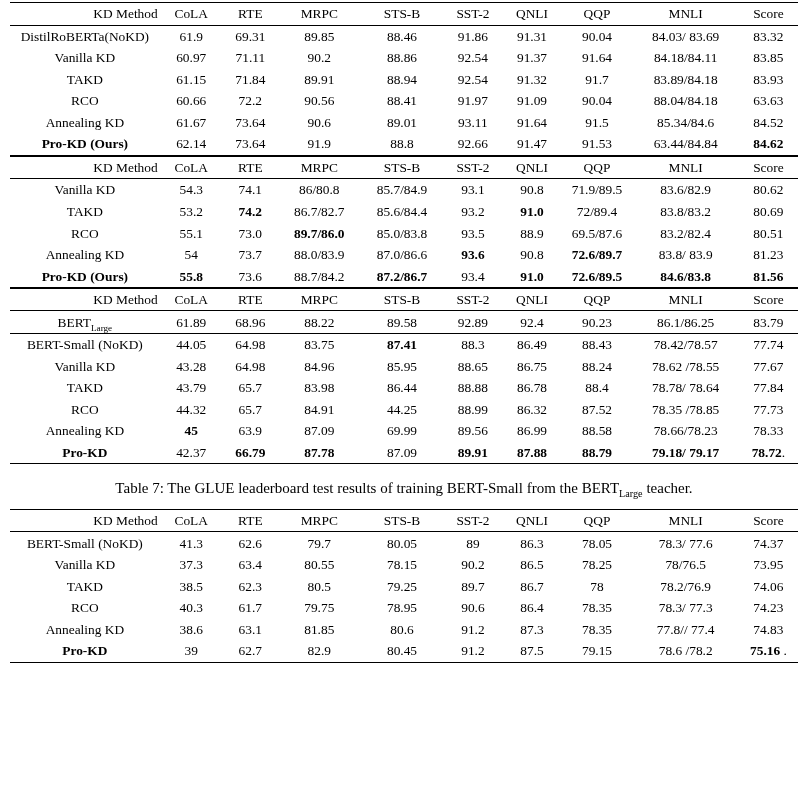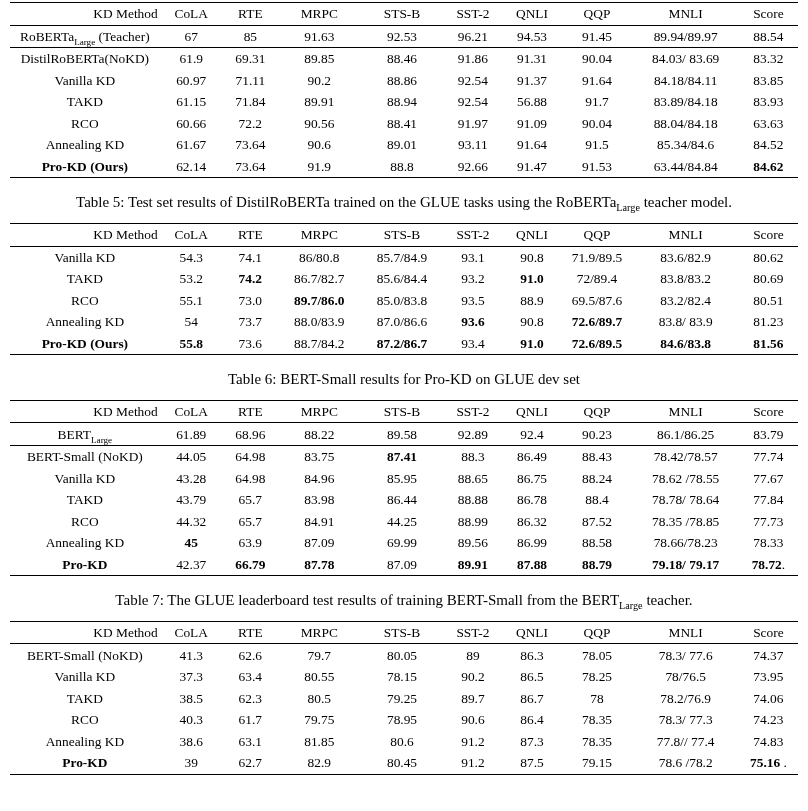--- a/index.html
+++ b/index.html
@@ -72,32 +72,20 @@
             <th>MRPC</th>
             <th>STS-B</th>
             <th>SST-2</th>
             <th>QNLI</th>
             <th>QQP</th>
             <th>MNLI</th>
             <th>Score</th>
           </tr>
         </thead>
       <tbody>
-          <tr class="rule-after">
-            <td>RoBERTa<sub>Large</sub> (Teacher)</td>
-            <td>67</td>
-            <td>85</td>
-            <td>91.63</td>
-            <td>92.53</td>
-            <td>96.21</td>
-            <td>94.53</td>
-            <td>91.45</td>
-            <td>89.94/89.97</td>
-            <td>88.54</td>
-          </tr>
           <tr>
             <td>DistilRoBERTa(NoKD)</td>
             <td>61.9</td>
             <td>69.31</td>
             <td>89.85</td>
             <td>88.46</td>
             <td>91.86</td>
             <td>91.31</td>
             <td>90.04</td>
             <td>84.03/ 83.69</td>
@@ -115,21 +103,21 @@
             <td>84.18/84.11</td>
             <td>83.85</td>
           </tr>
           <tr>
             <td>TAKD</td>
             <td>61.15</td>
             <td>71.84</td>
             <td>89.91</td>
             <td>88.94</td>
             <td>92.54</td>
-            <td>56.88</td>
+            <td>91.32</td>
             <td>91.7</td>
             <td>83.89/84.18</td>
             <td>83.93</td>
           </tr>
           <tr>
             <td>RCO</td>
             <td>60.66</td>
             <td>72.2</td>
             <td>90.56</td>
             <td>88.41</td>
@@ -161,21 +149,20 @@
             <td>91.47</td>
             <td>91.53</td>
             <td>63.44/84.84</td>
             <td><b>84.62</b></td>
           </tr>
         </tbody>
     </table>
   </section>
 
   <section class="table-block">
-    <div class="caption">Table 5: Test set results of DistilRoBERTa trained on the GLUE tasks using the RoBERTa<sub>Large</sub> teacher model.</div>
     <table class="results-table">
       <thead>
           <tr>
             <th>KD Method</th>
             <th>CoLA</th>
             <th>RTE</th>
             <th>MRPC</th>
             <th>STS-B</th>
             <th>SST-2</th>
             <th>QNLI</th>
@@ -243,21 +230,20 @@
             <td><b>91.0</b></td>
             <td><b>72.6/89.5</b></td>
             <td><b>84.6/83.8</b></td>
             <td><b>81.56</b></td>
           </tr>
         </tbody>
     </table>
   </section>
 
   <section class="table-block">
-    <div class="caption">Table 6: BERT-Small results for Pro-KD on GLUE dev set</div>
     <table class="results-table">
       <thead>
           <tr>
             <th>KD Method</th>
             <th>CoLA</th>
             <th>RTE</th>
             <th>MRPC</th>
             <th>STS-B</th>
             <th>SST-2</th>
             <th>QNLI</th>

